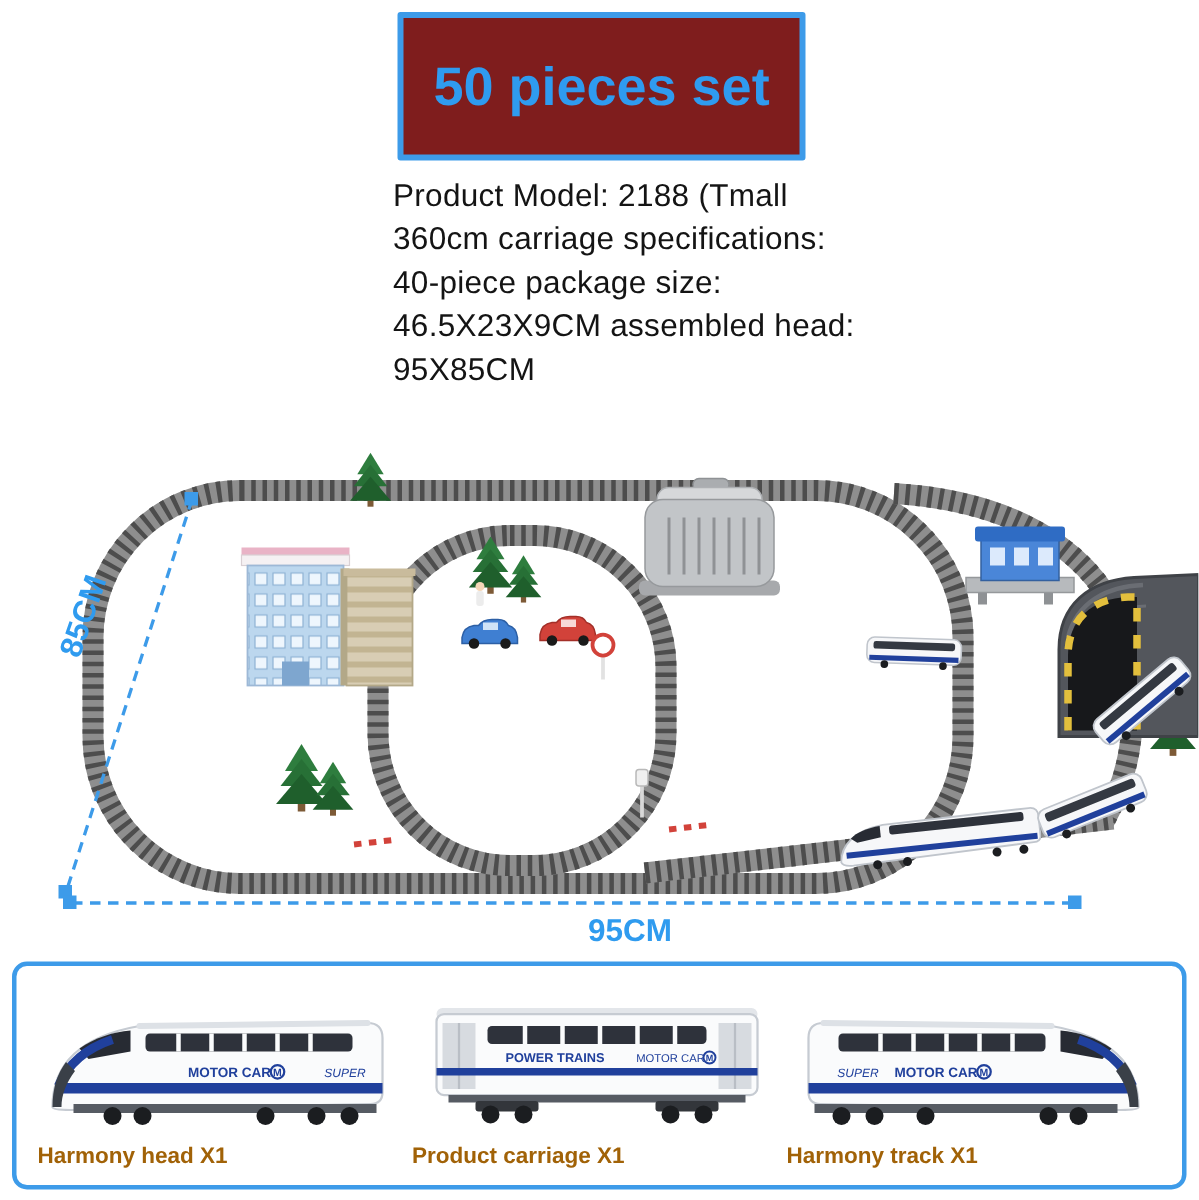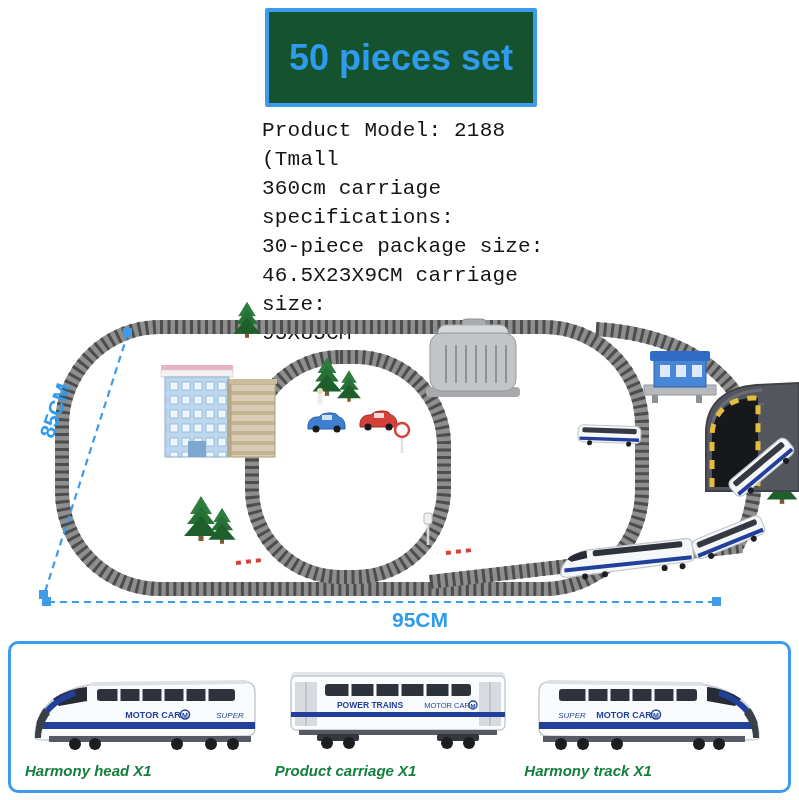--- a/index.html
+++ b/index.html
@@ -4,55 +4,55 @@
 <style>
   html,body { margin:0; padding:0; }
   body {
     width:799px; height:800px; position:relative; overflow:hidden;
     background:#ffffff;
     font-family:"Liberation Sans", sans-serif;
   }
   .badge {
     position:absolute; left:265px; top:8px; width:272px; height:99px;
     border:4px solid #3d9be9; box-sizing:border-box; border-radius:2px;
-    display:flex; align-items:center; justify-content:center; background:#14532d;
+    display:flex; align-items:center; justify-content:center; background:#7f1d1d;
   }
   .badge-label { font-size:36px; font-weight:600; color:#2f9bef; }
   .desc {
     position:absolute; left:262px; top:116px; width:320px;
-    color:#141414; font-size:21px; line-height:29px; letter-spacing:0.2px;font-family:Liberation Mono, monospace;
+    color:#141414; font-size:21px; line-height:29px; letter-spacing:0.2px;
   }
   .scene { position:absolute; left:0; top:295px; }
   .trk-bed { fill:none; stroke:#8e8e8e; stroke-width:14; }
   .trk-tie { fill:none; stroke:#4d4d4d; stroke-width:14; stroke-dasharray:3 4.5; }
   .dim-line { stroke:#3d9be9; stroke-width:2.2; stroke-dasharray:7 5; fill:none; }
   .dim-sq { fill:#3d9be9; }
   .dim-txt { fill:#2f9bef; font-size:21px; font-weight:bold; font-family:"Liberation Sans",sans-serif; }
   .panel {
     position:absolute; left:8px; top:641px; width:783px; height:152px;
     border:3px solid #3d9be9; border-radius:10px; box-sizing:border-box;
     background:#fff; display:flex; justify-content:space-between;
     padding:8px 14px 2px 14px;
   }
   .part { display:flex; flex-direction:column; align-items:flex-start; width:250px; }
-  .part-label { font-size:15px; font-weight:600; color:#15803d; margin-top:2px;font-style:italic; }
+  .part-label { font-size:15px; font-weight:600; color:#a16207; margin-top:2px; }
   .livery { fill:#20409c; font-family:"Liberation Sans",sans-serif; }
 </style>
 </head>
 <body>
 
 <div class="badge">
   <span class="badge-label">50 pieces set</span>
 </div>
 
 <div class="desc">
   <div>Product Model: 2188 (Tmall</div>
   <div>360cm carriage specifications:</div>
-  <div>30-piece package size:</div>
-  <div>46.5X23X9CM carriage size:</div>
+  <div>40-piece package size:</div>
+  <div>46.5X23X9CM assembled head:</div>
   <div>95X85CM</div>
 </div>
 
 <svg class="scene" width="799" height="340" viewBox="0 0 799 340" xmlns="http://www.w3.org/2000/svg">
   <defs>
     <pattern id="winBlue" width="12" height="14" patternUnits="userSpaceOnUse">
       <rect width="12" height="14" fill="#bcd7ee"></rect>
       <rect x="2" y="3" width="8" height="8" fill="#eef6fd" stroke="#8fb3d4" stroke-width="0.8"></rect>
     </pattern>
     <pattern id="floorsTan" width="10" height="10" patternUnits="userSpaceOnUse">

